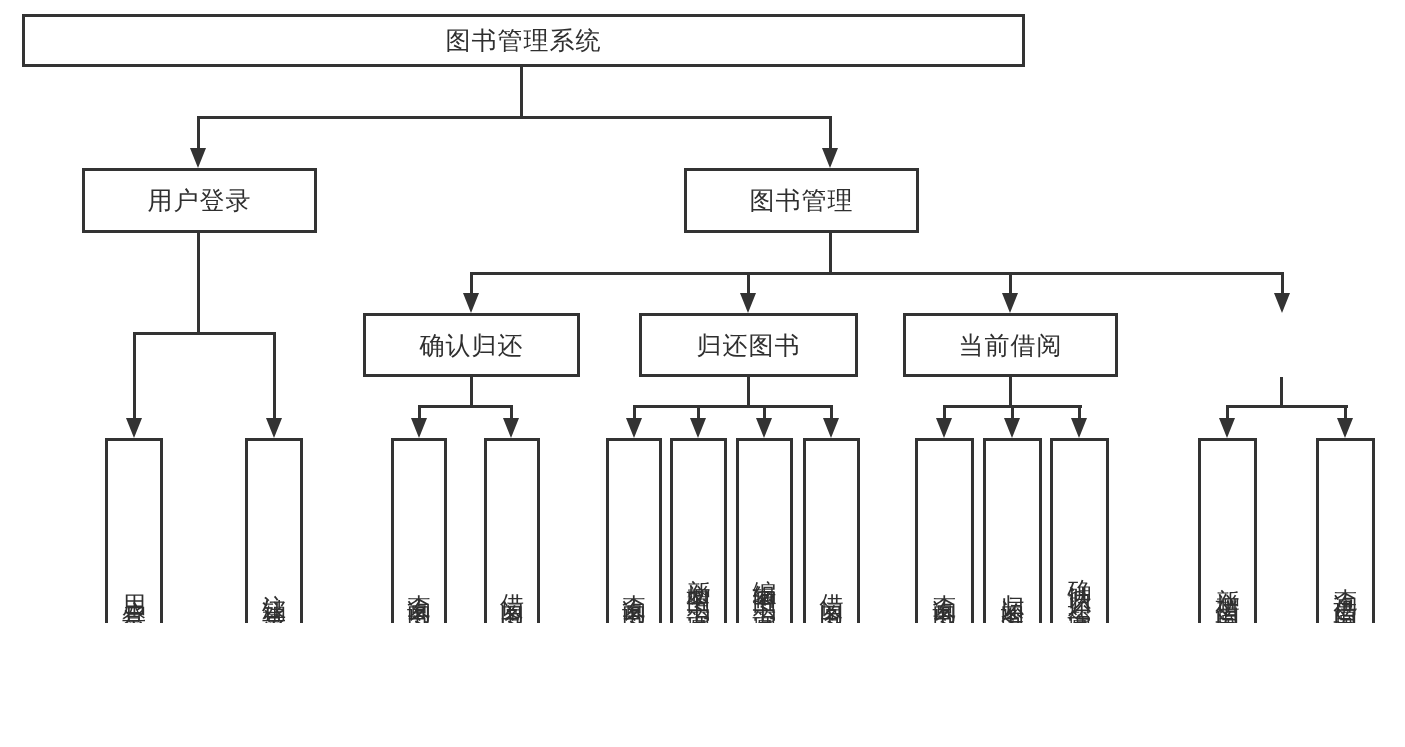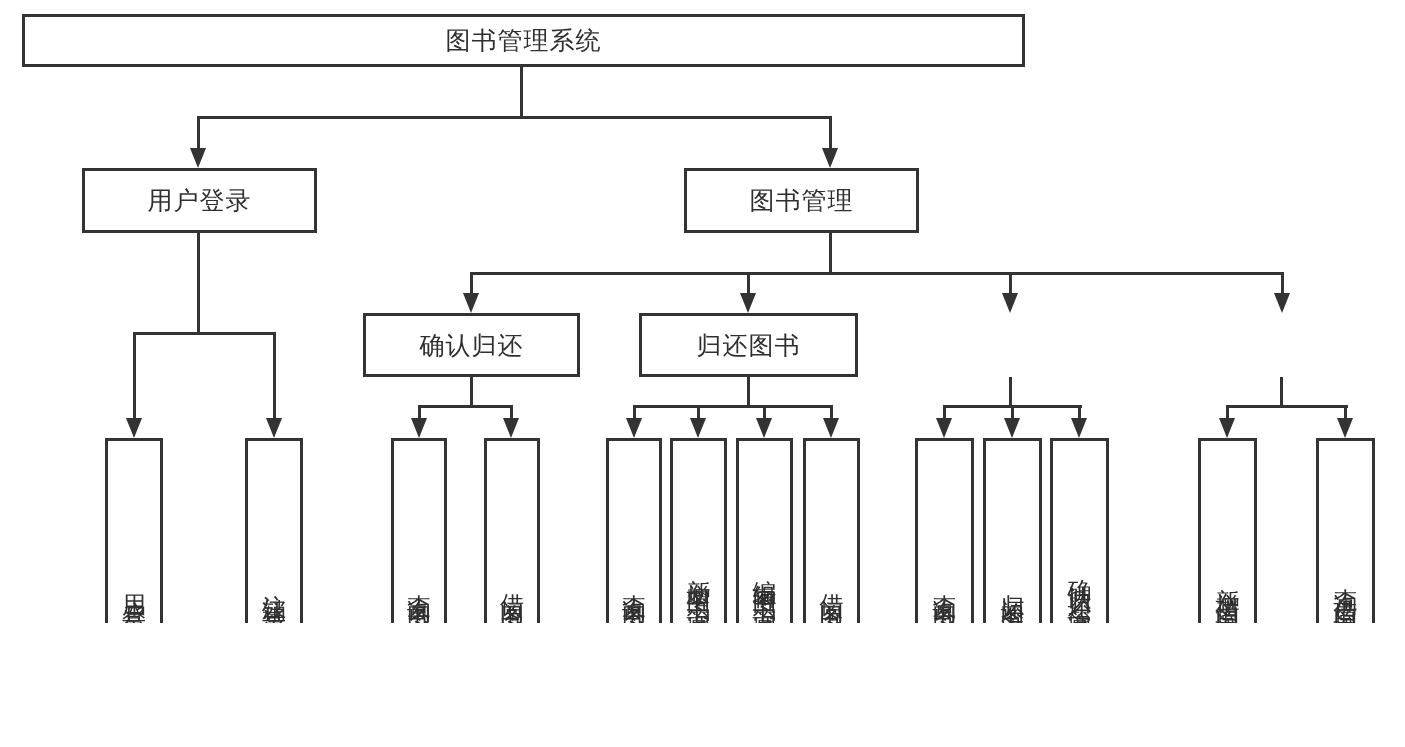--- a/index.html
+++ b/index.html
@@ -70,20 +70,23 @@
   </div>
   <div class="box" style="left:684px;top:168px;width:235px;height:65px">
     <span class="lbl">图书管理</span>
   </div>
 
   <div class="box" style="left:363px;top:313px;width:217px;height:64px">
     <span class="lbl">确认归还</span>
   </div>
   <div class="box" style="left:639px;top:313px;width:219px;height:64px">
     <span class="lbl">归还图书</span>
+  </div>
+  <div class="box" style="left:903px;top:313px;width:215px;height:64px">
+    <span class="lbl">当前借阅</span>
   </div>
 
   <div class="box vbox" style="left:105px;top:438px;width:58px;height:298px">
     <span class="lbl">用户登录</span>
   </div>
   <div class="box vbox" style="left:245px;top:438px;width:58px;height:298px">
     <span class="lbl">注销登录</span>
   </div>
 
   <div class="box vbox" style="left:391px;top:438px;width:56px;height:297px">

